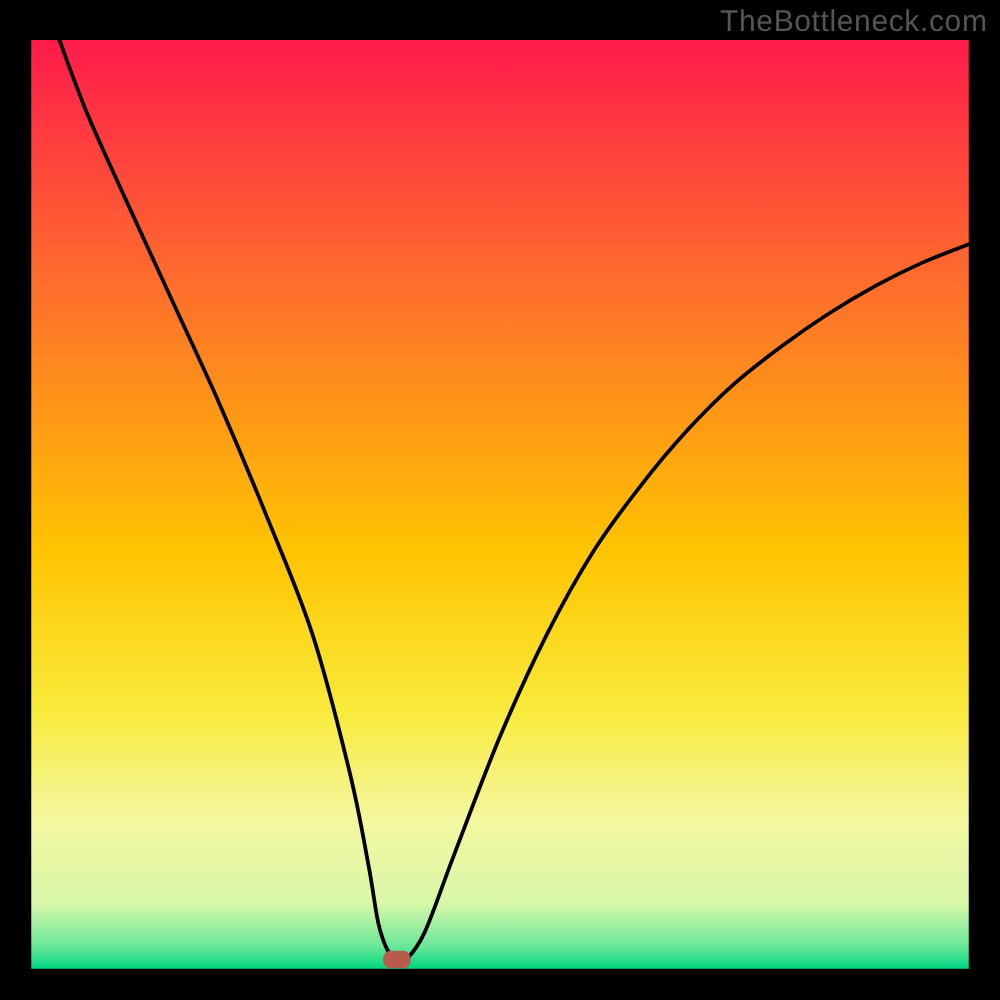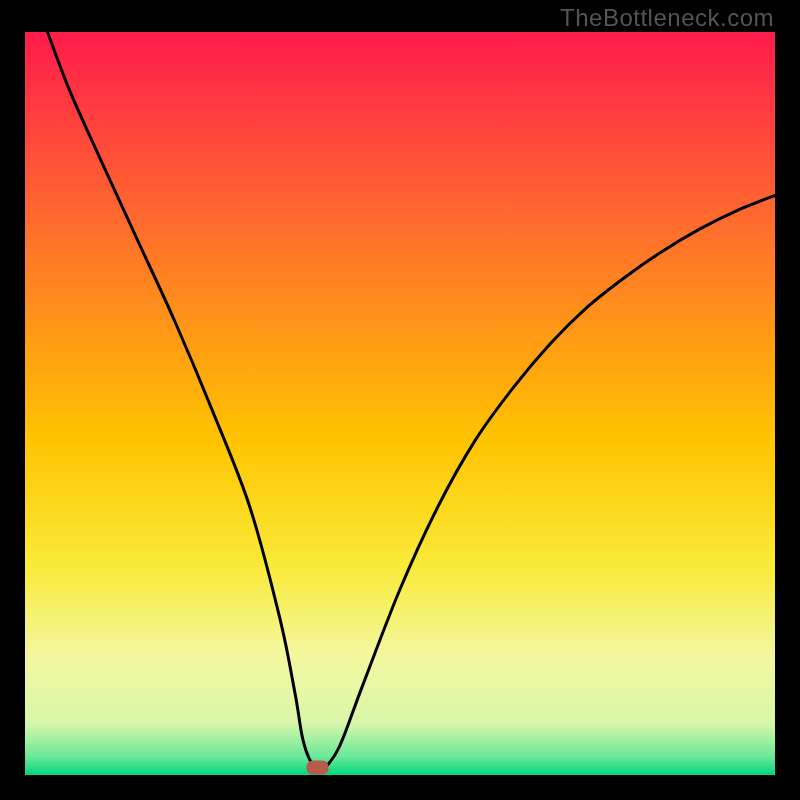--- a/index.html
+++ b/index.html
@@ -12,21 +12,21 @@
     font-family: Arial, Helvetica, sans-serif;
   }
   .frame {
     position: relative;
     width: 800px;
     height: 800px;
   }
   .watermark {
     position: absolute;
     top: 4px;
-    right: 26px;
+    right: 10px;
     color: #555;
     font-size: 24px;
     font-weight: 500;
     letter-spacing: 0.5px;
     z-index: 10;
   }
   svg.plot {
     position: absolute;
     left: 0;
     top: 0;

